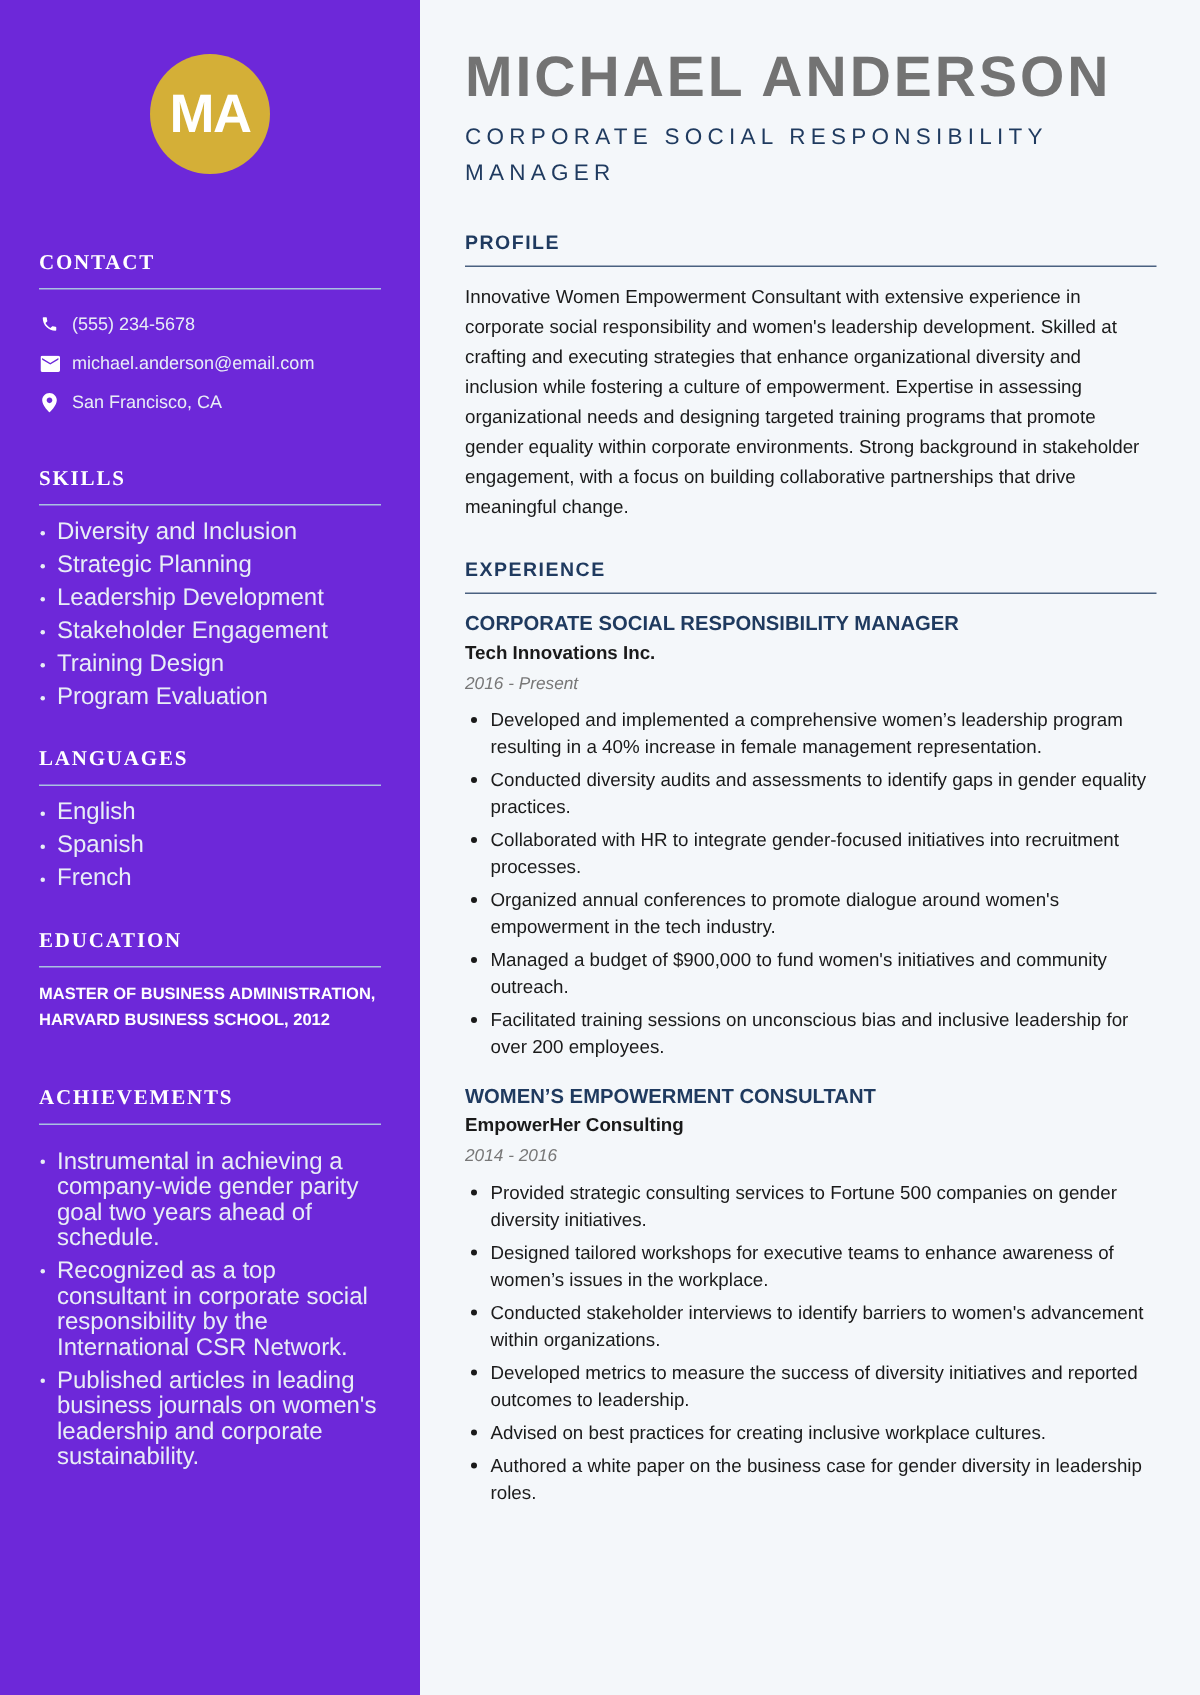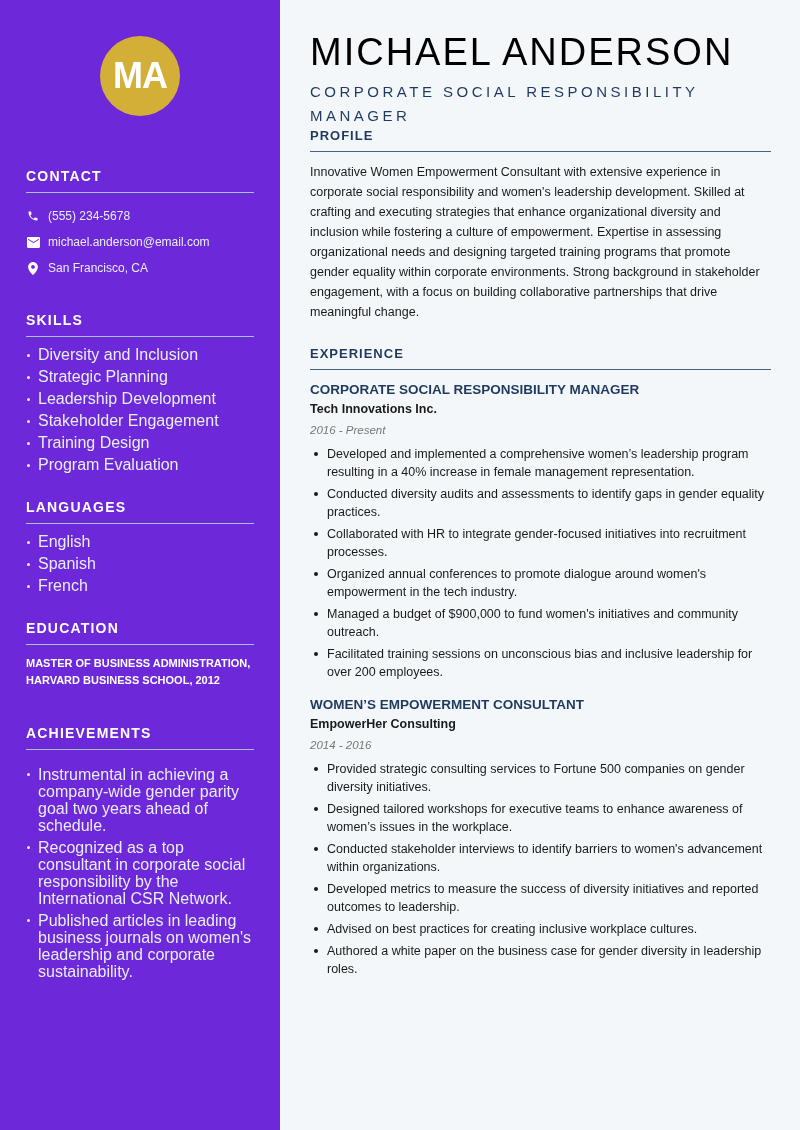--- a/index.html
+++ b/index.html
@@ -27,20 +27,21 @@
       font-weight: 700; font-size: 36px; color: #ffffff;
       letter-spacing: -1px;
     }
     .side-section { margin-top: 0; }
     .side-heading {
       font-size: 14px; font-weight: 700; letter-spacing: 1.2px;
       color: #ffffff;
       padding-bottom: 8px;
       border-bottom: 1.5px solid #a9c1e0;
       margin-bottom: 10px;
+      font-family: Liberation Serif, serif;
     }
     .contact-sec { margin-top: 52px; }
     .contact-item {
       display: flex; align-items: center;
       font-size: 12px; color: #e8eef6;
       height: 26px;
     }
     .contact-item .ico {
       width: 14px; height: 14px; margin-right: 8px;
       display: inline-flex; align-items: center; justify-content: center;
@@ -65,35 +66,35 @@
     .ach-sec { margin-top: 36px; }
     .ach-sec .side-heading { margin-bottom: 16px; }
     .ach-list li { line-height: 17px; margin-bottom: 5px; }
 
     .main {
       flex: 1;
       padding: 30px 29px 0 30px;
       color: #1a1a1a;
     }
     .name {
-      font-size: 38px; font-weight: 400; color: #000000;
+      font-size: 38px; font-weight: 700; color: #737373;
       letter-spacing: 2px; line-height: 44px;
     }
     .title {
       font-size: 15px; color: #1f3a5f; letter-spacing: 3.5px;
       line-height: 24px; margin-top: 6px; text-transform: uppercase;
     }
     .main-heading {
       font-size: 13px; font-weight: 700; color: #1f3a5f;
       letter-spacing: 1px;
       padding-bottom: 8px;
       border-bottom: 1.5px solid #4a6180;
       margin-bottom: 10px;
     }
-    .profile-sec { }
+    .profile-sec { margin-top: 26px; }
     .profile-text {
       font-size: 12.5px; line-height: 20px; color: #1a1a1a;
     }
     .exp-sec { margin-top: 24px; }
     .job { margin-bottom: 14px; }
     .job-title {
       font-size: 13.5px; font-weight: 700; color: #1f3a5f;
       line-height: 20px;
     }
     .company {

